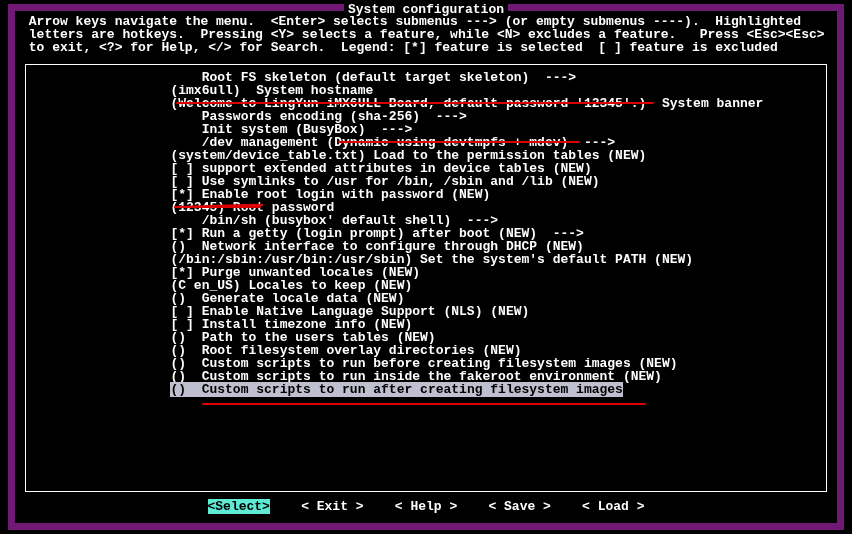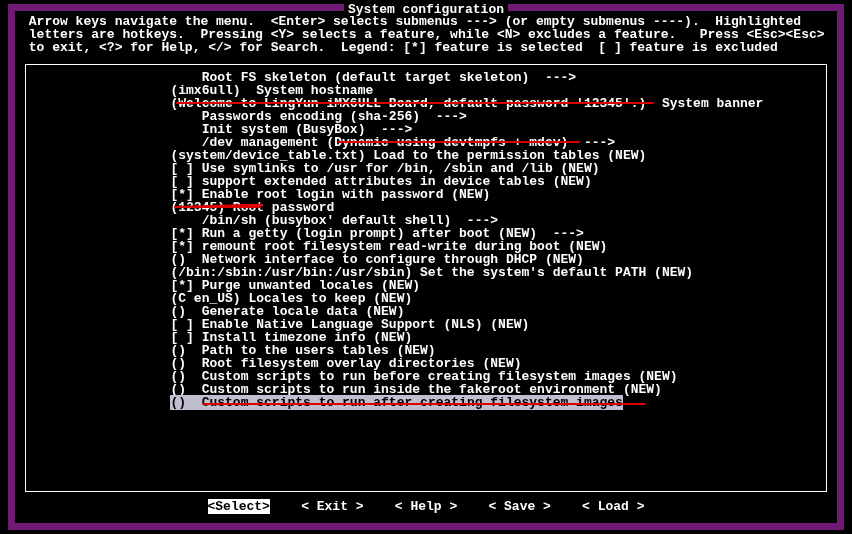--- a/index.html
+++ b/index.html
@@ -56,48 +56,47 @@
     background: #d00;
     border-radius: 2px;
   }
   .buttons {
     text-align: center;
     padding: 2px 0 6px 0;
     white-space: pre;
   }
   .btn { display: inline; }
   .btn-sel {
-    background: #ffffff;
+    background: #5eead4;
     color: #000;
   }
 </style>
 </head>
 <body>
 
 <div class="outer-frame">
   <div class="title"> System configuration </div>
   <div class="help-text"> Arrow keys navigate the menu.  &lt;Enter&gt; selects submenus ---&gt; (or empty submenus ----).  Highlighted
  letters are hotkeys.  Pressing &lt;Y&gt; selects a feature, while &lt;N&gt; excludes a feature.   Press &lt;Esc&gt;&lt;Esc&gt;
  to exit, &lt;?&gt; for Help, &lt;/&gt; for Search.  Legend: [*] feature is selected  [ ] feature is excluded</div>
 
   <div class="inner-frame" style="position:relative;margin-top:10px;">
     <div class="line">                      Root FS skeleton (default target skeleton)  ---&gt;</div>
     <div class="line">                  (imx6ull)  System hostname</div>
     <div class="line"><span>                  (</span><span>Welcome to LingYun iMX6ULL Board, default password '12345'.</span><span>)  System banner</span></div>
     <div class="line">                      Passwords encoding (sha-256)  ---&gt;</div>
     <div class="line">                      Init system (BusyBox)  ---&gt;</div>
     <div class="line"><span>                      /dev management (</span><span>Dynamic using devtmpfs + mdev</span><span>)  ---&gt;</span></div>
     <div class="line">                  (system/device_table.txt) Load to the permission tables (NEW)</div>
+    <div class="line">                  [ ] support extended attributes in device tables (NEW)</div>
     <div class="line">                  [ ] Use symlinks to /usr for /bin, /sbin and /lib (NEW)</div>
-    <div class="line">                  [ ] support extended attributes in device tables (NEW)</div>
     <div class="line">                  [*] Enable root login with password (NEW)</div>
     <div class="line"><span>                  (12345) R</span><span>oot password</span></div>
     <div class="line">                      /bin/sh (busybox' default shell)  ---&gt;</div>
     <div class="line">                  [*] Run a getty (login prompt) after boot (NEW)  ---&gt;</div>
-    <div class="line">                  [*] remount root filesystem read-write during boot (NEW)</div>
     <div class="line">                  ()  Network interface to configure through DHCP (NEW)</div>
     <div class="line">                  (/bin:/sbin:/usr/bin:/usr/sbin) Set the system's default PATH (NEW)</div>
     <div class="line">                  [*] Purge unwanted locales (NEW)</div>
     <div class="line">                  (C en_US) Locales to keep (NEW)</div>
     <div class="line">                  ()  Generate locale data (NEW)</div>
     <div class="line">                  [ ] Enable Native Language Support (NLS) (NEW)</div>
     <div class="line">                  [ ] Install timezone info (NEW)</div>
     <div class="line">                  ()  Path to the users tables (NEW)</div>
     <div class="line">                  ()  Root filesystem overlay directories (NEW)</div>
     <div class="line">                  ()  Custom scripts to run before creating filesystem images (NEW)</div>

